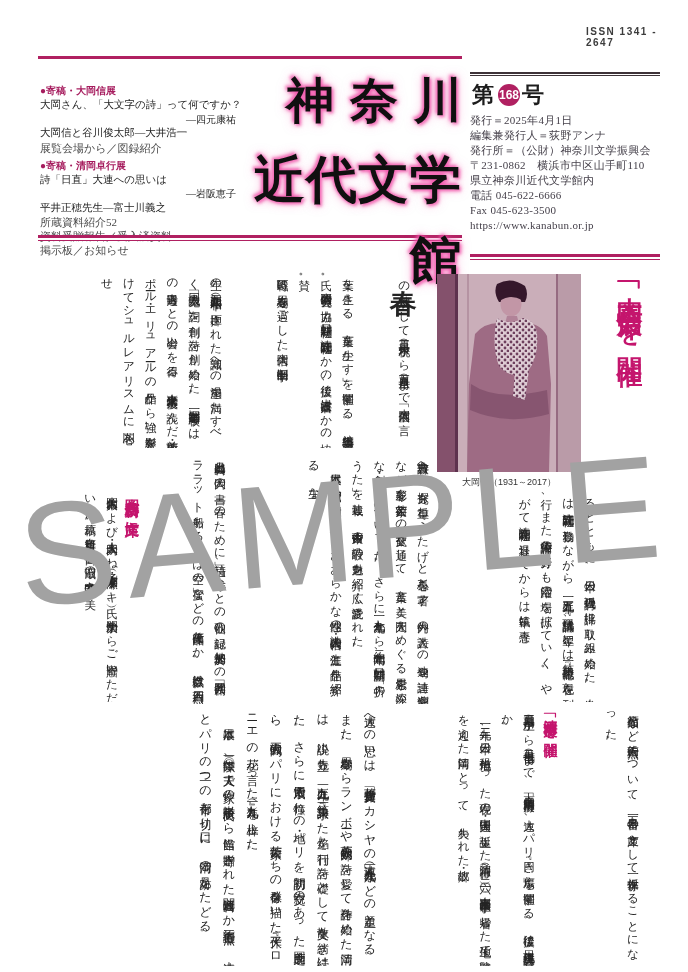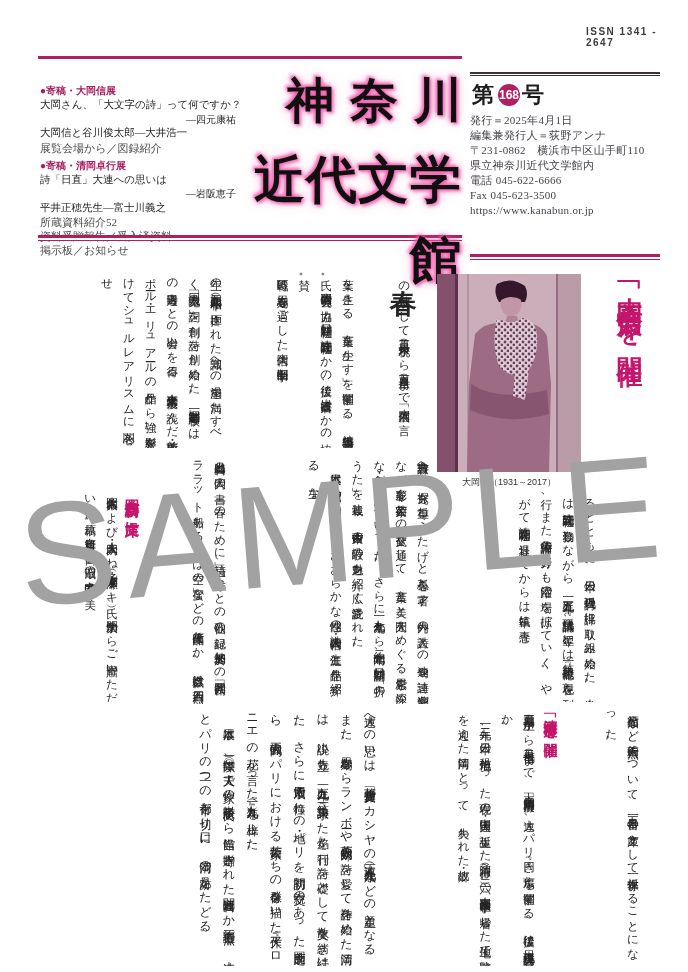--- a/index.html
+++ b/index.html
@@ -89,20 +89,21 @@
   <div class="masthead">
     <div class="mh mh1">神奈川</div>
     <div class="mh mh2">近代文学館</div>
   </div>
 
   <div class="issue-band">
     <div class="rule-dark"></div>
     <div class="issue-no"><span>第</span><span class="badge">168</span><span>号</span></div>
     <div class="issue-line">発行＝2025年4月1日</div>
     <div class="issue-line">編集兼発行人＝荻野アンナ</div>
+    <div class="issue-line">発行所＝（公財）神奈川文学振興会</div>
     <div class="issue-line">〒231-0862　横浜市中区山手町110</div>
     <div class="issue-line">県立神奈川近代文学館内</div>
     <div class="issue-line">電話 045-622-6666</div>
     <div class="issue-line">Fax 045-623-3500</div>
     <div class="issue-line">https://www.kanabun.or.jp</div>
     <div class="dbl-rule"></div>
   </div>
 
   <div class="hl1" style="left:612px;top:272px;height:348px;">「大岡信展」を開催</div>
 

